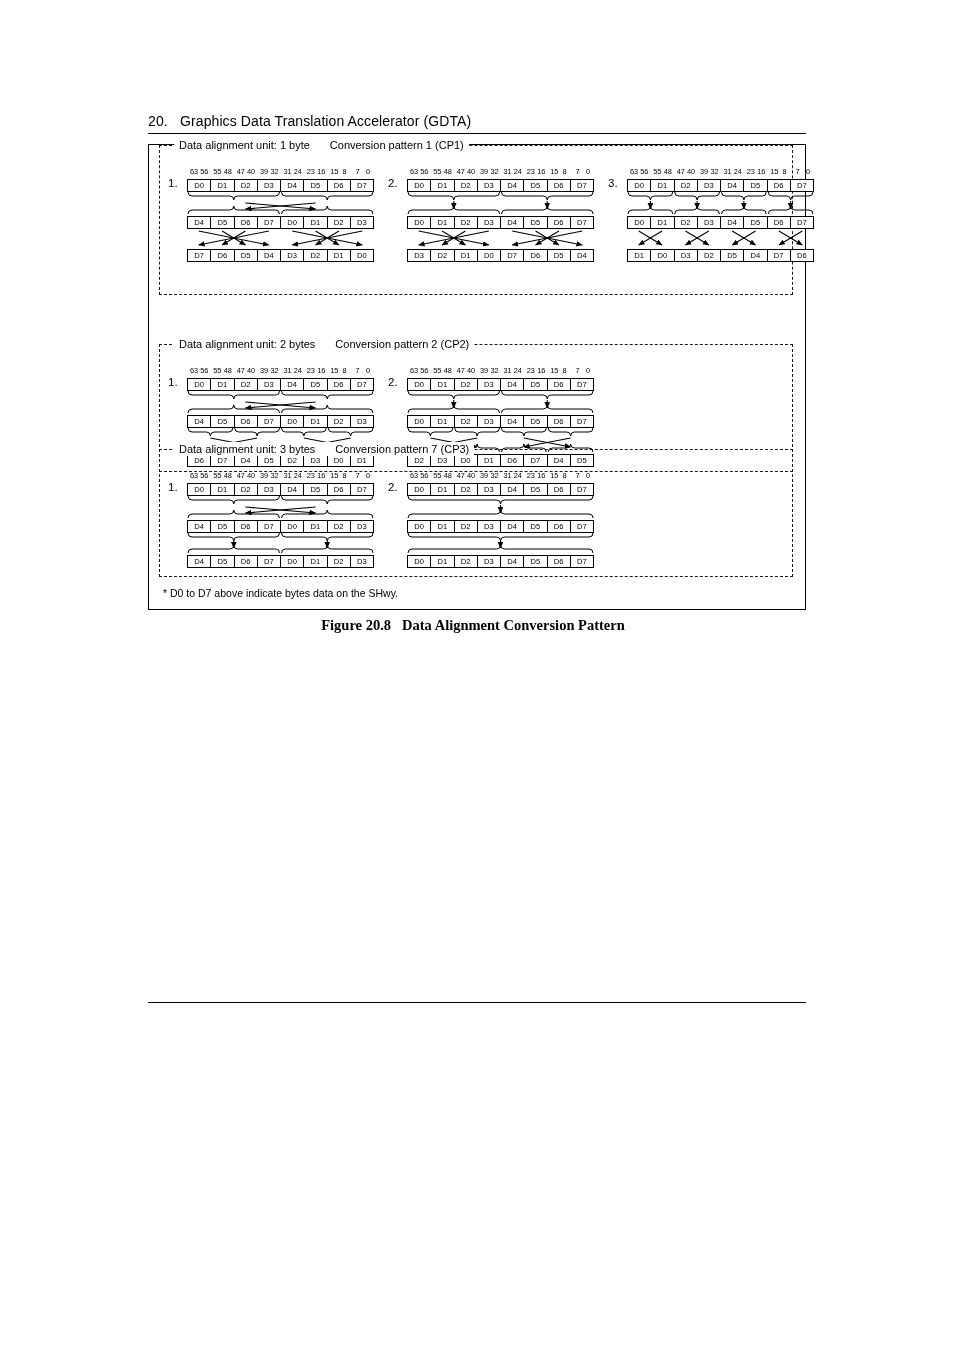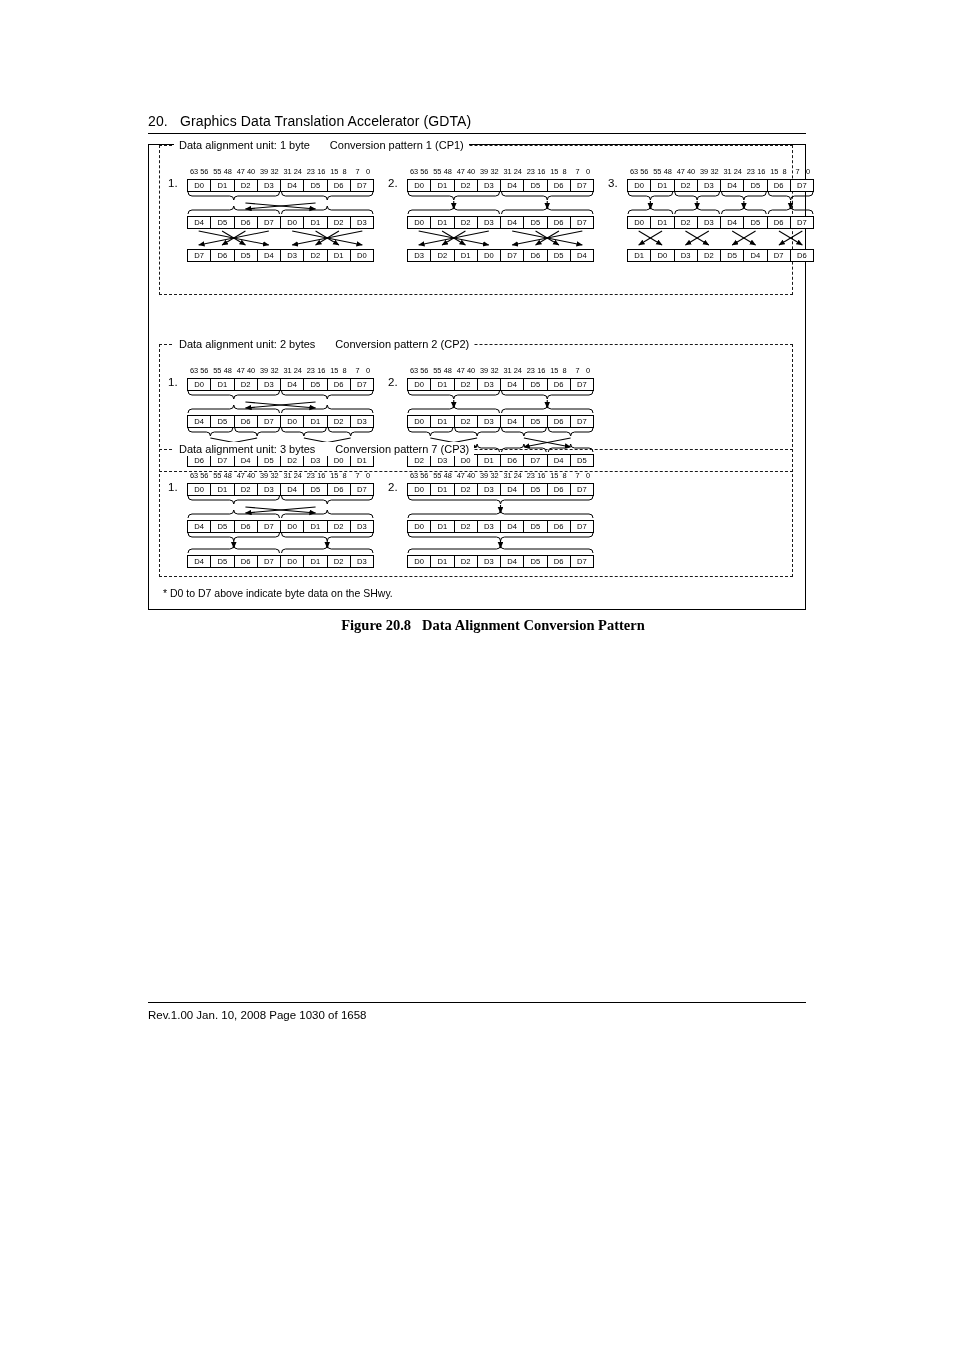--- a/index.html
+++ b/index.html
@@ -130,21 +130,21 @@
     position: absolute;
     left: 14px;
     bottom: 9px;
     font-size: 10.5px;
     line-height: 13px;
   }
 
   
   #figure-caption {
     position: absolute;
-    left: 164px;
+    left: 144px;
     top: 617px;
     width: 658px;
     text-align: center;
     font-family: "Liberation Serif", serif;
     font-weight: bold;
     font-size: 14.5px;
   }
   #figure-caption .cap-gap { display: inline-block; width: 11px; }
 
   
@@ -787,23 +787,22 @@
               <div class="cell">D3</div>
               <div class="cell">D4</div>
               <div class="cell">D5</div>
               <div class="cell">D6</div>
               <div class="cell">D7</div>
             </div>
           </div>
         </div>
       </div>
     </div>
-  <div id="footnote">*  D0 to D7 above indicate byte data on the SHwy.</div>
+  <div id="footnote">*  D0 to D7 above indicate bytes data on the SHwy.</div>
 </div>
 
 <div id="figure-caption">
   <span>Figure 20.8</span><span class="cap-gap"></span><span>Data Alignment Conversion Pattern</span>
 </div>
 
 <div id="page-footer">
   <div class="ftr-rule"></div>
-  <div class="ftr-line">Rev.1.00  Jan. 10, 2008  Page 1030 of 1658</div>
 </div>
 
 </body></html>

